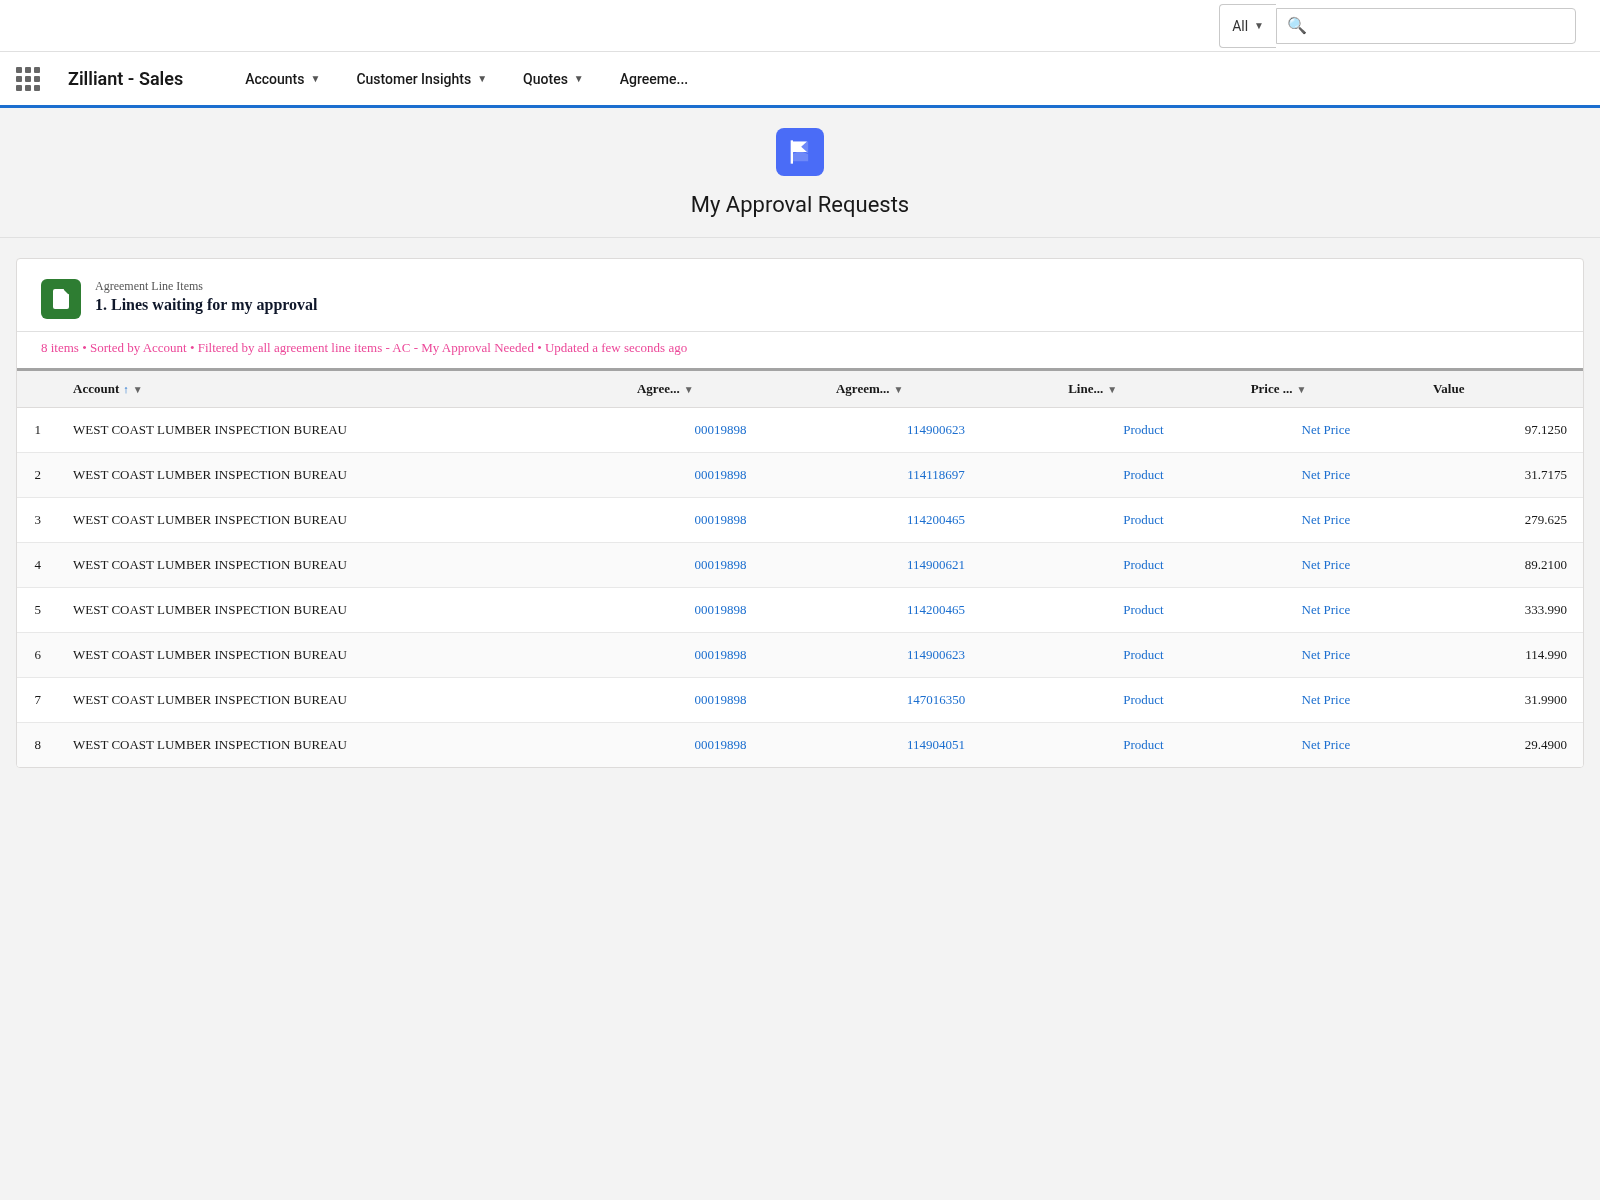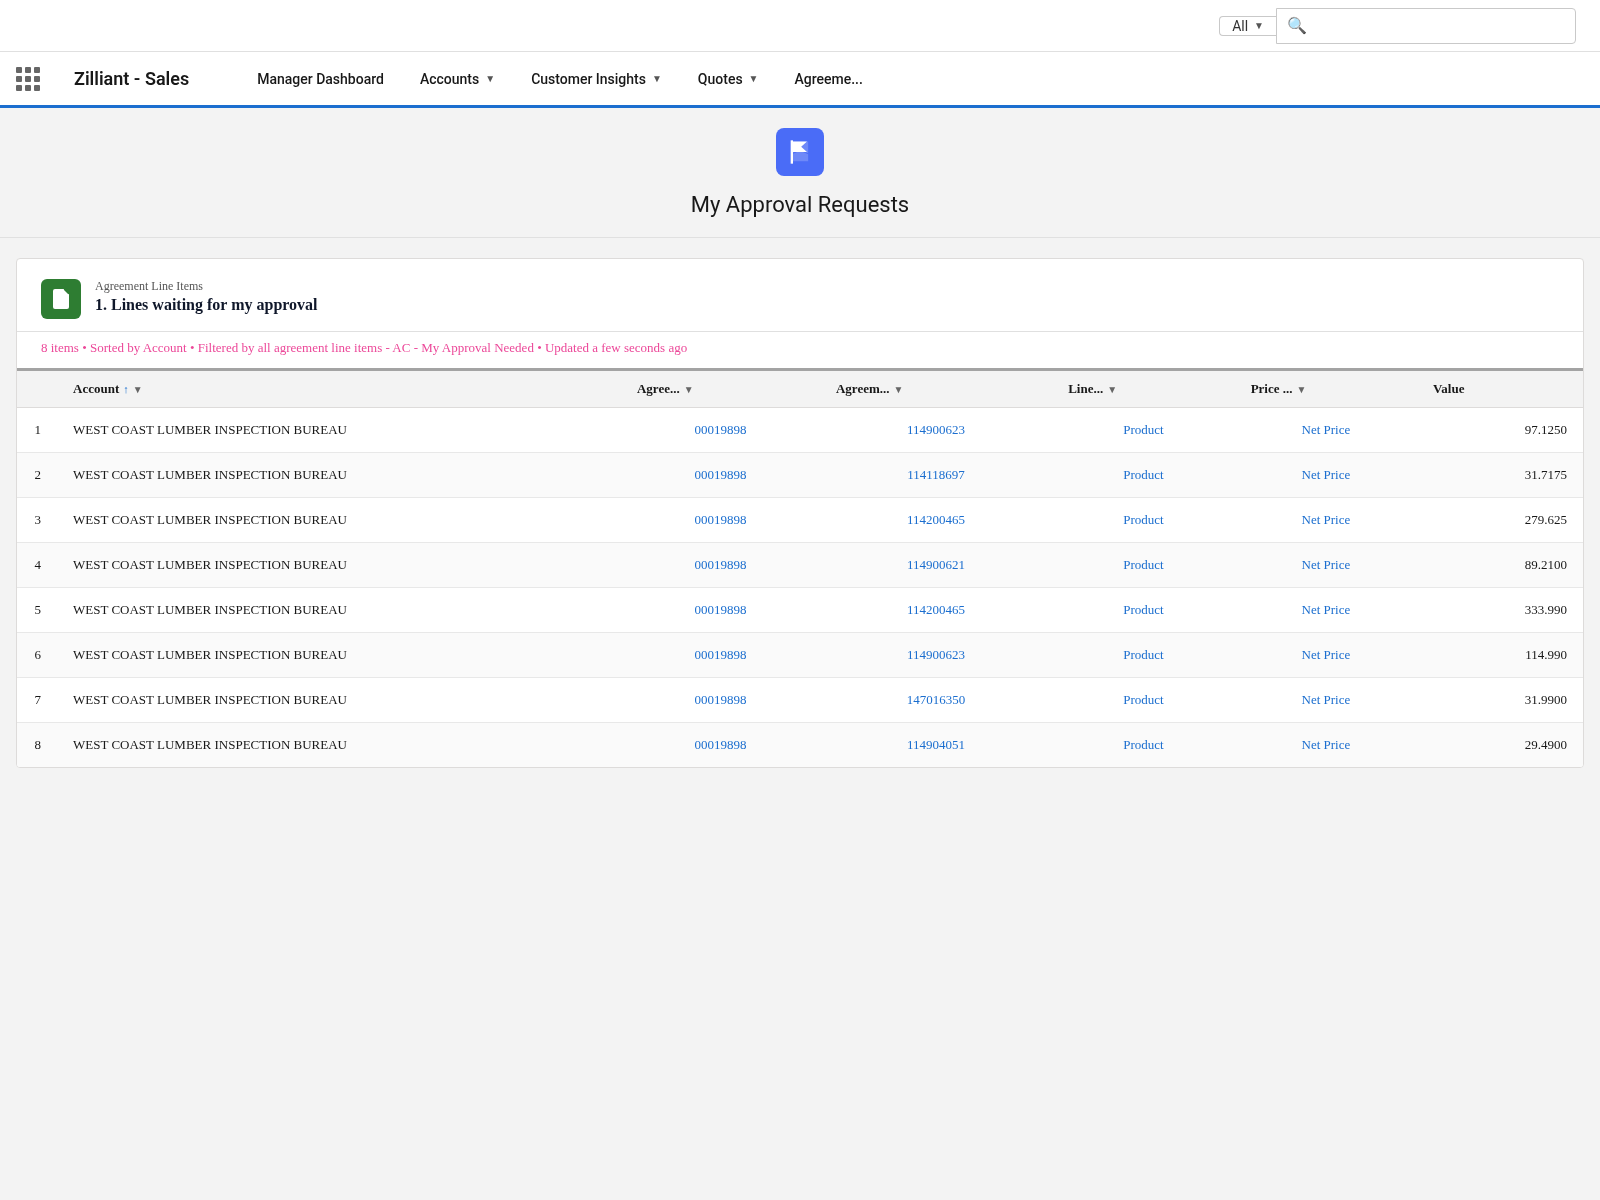--- a/index.html
+++ b/index.html
@@ -34,21 +34,21 @@
     .search-dropdown {
       display: flex;
       align-items: center;
       border: 1px solid #c9c9c9;
       border-right: none;
       background: #fff;
       padding: 6px 12px;
       font-size: 14px;
       cursor: pointer;
       color: #333;
-      height: 20px;
+      height: 44px;
       border-radius: 4px 0 0 4px;
     }
     .search-dropdown .chevron {
       margin-left: 6px;
       font-size: 10px;
       color: #555;
     }
     .search-input-wrap {
       display: flex;
       align-items: center;
@@ -73,21 +73,21 @@
     }
 
     
     .nav-bar {
       background: #fff;
       height: 56px;
       display: flex;
       align-items: center;
       padding: 0 16px;
       border-bottom: 3px solid #1b6ecf;
-      gap: 18px;
+      gap: 12px;
     }
     .nav-grid-icon {
       display: grid;
       grid-template-columns: repeat(3, 6px);
       gap: 3px;
       margin-right: 16px;
       cursor: pointer;
     }
     .nav-grid-icon span {
       width: 6px;
@@ -324,23 +324,20 @@
       <span></span>
     <span></span>
       <span></span>
       <span></span>
     <span></span>
       <span></span>
       <span></span>
   </div>
   <div class="nav-brand">Zilliant - Sales</div>
   <div class="nav-items">
-    <div class="nav-item">
-      <span>Manager Dashboard</span>
-    </div>
     <div class="nav-item">
       <span>Accounts</span>
       <span class="caret">▼</span>
     </div>
     <div class="nav-item">
       <span>Customer Insights</span>
       <span class="caret">▼</span>
     </div>
     <div class="nav-item">
       <span>Quotes</span>

